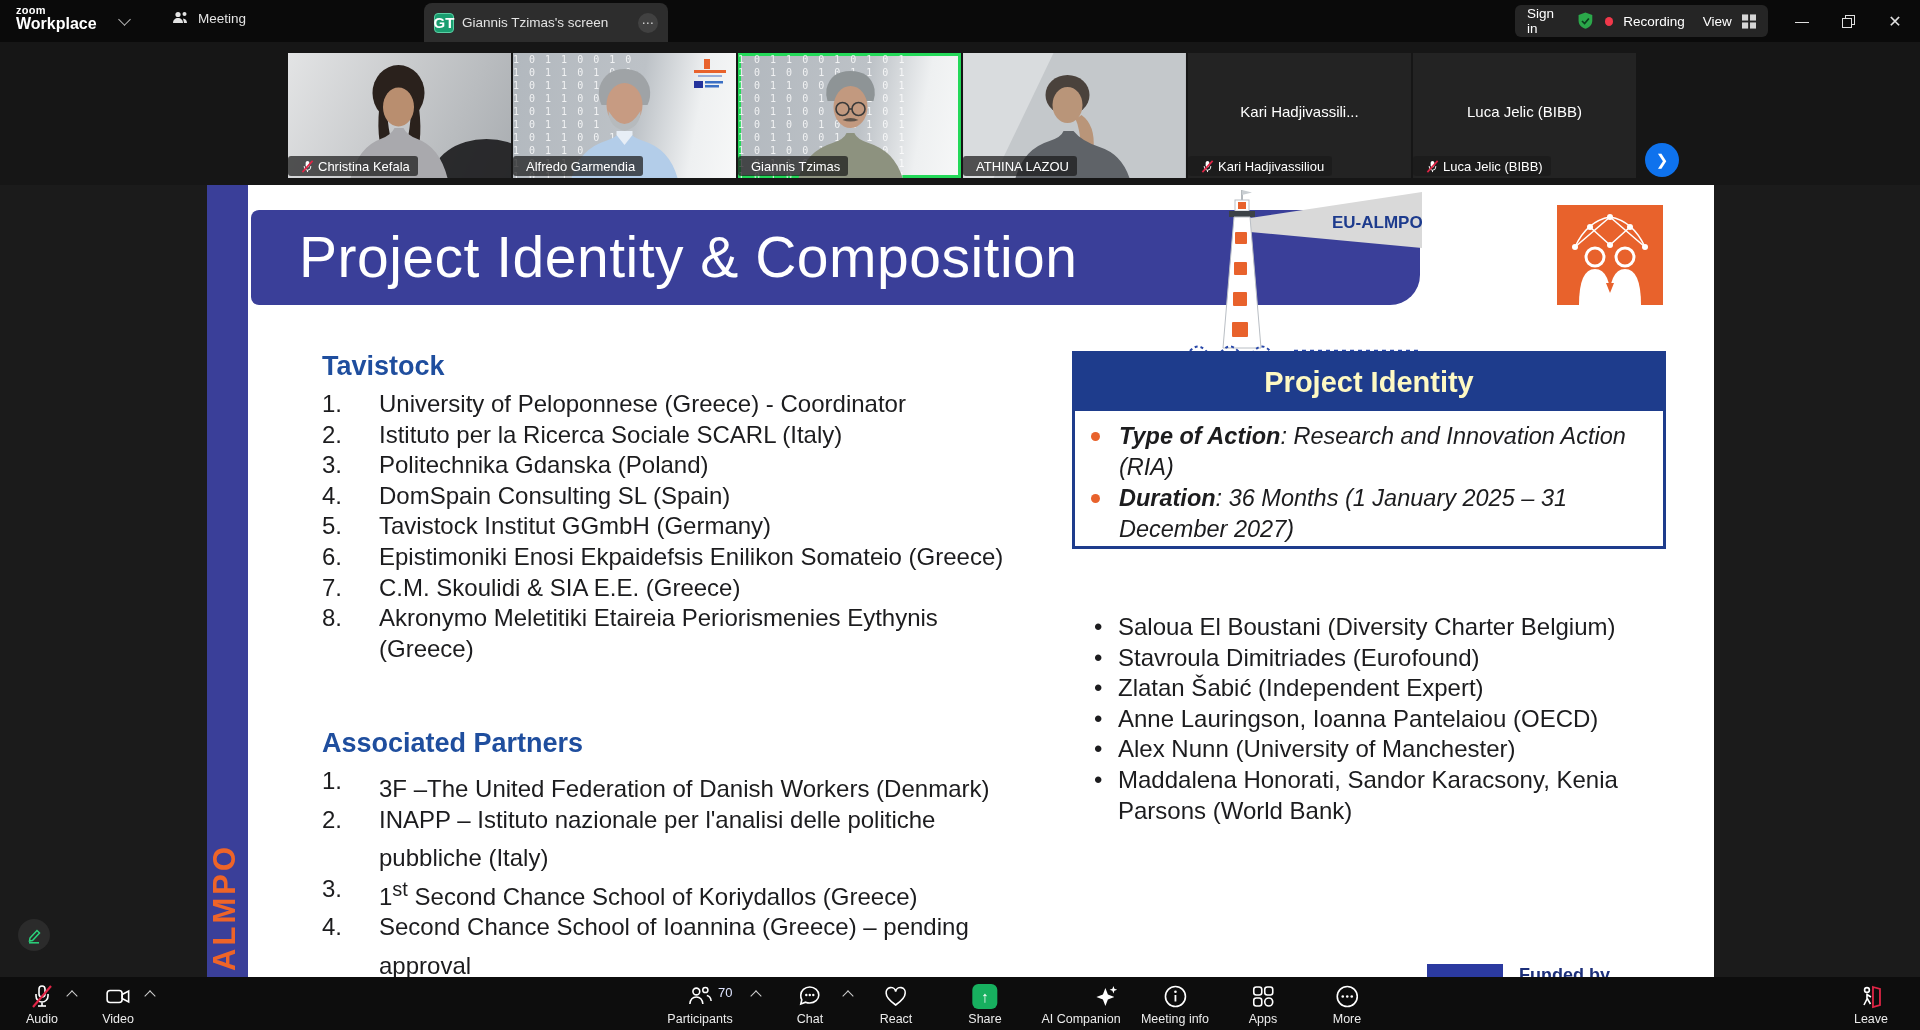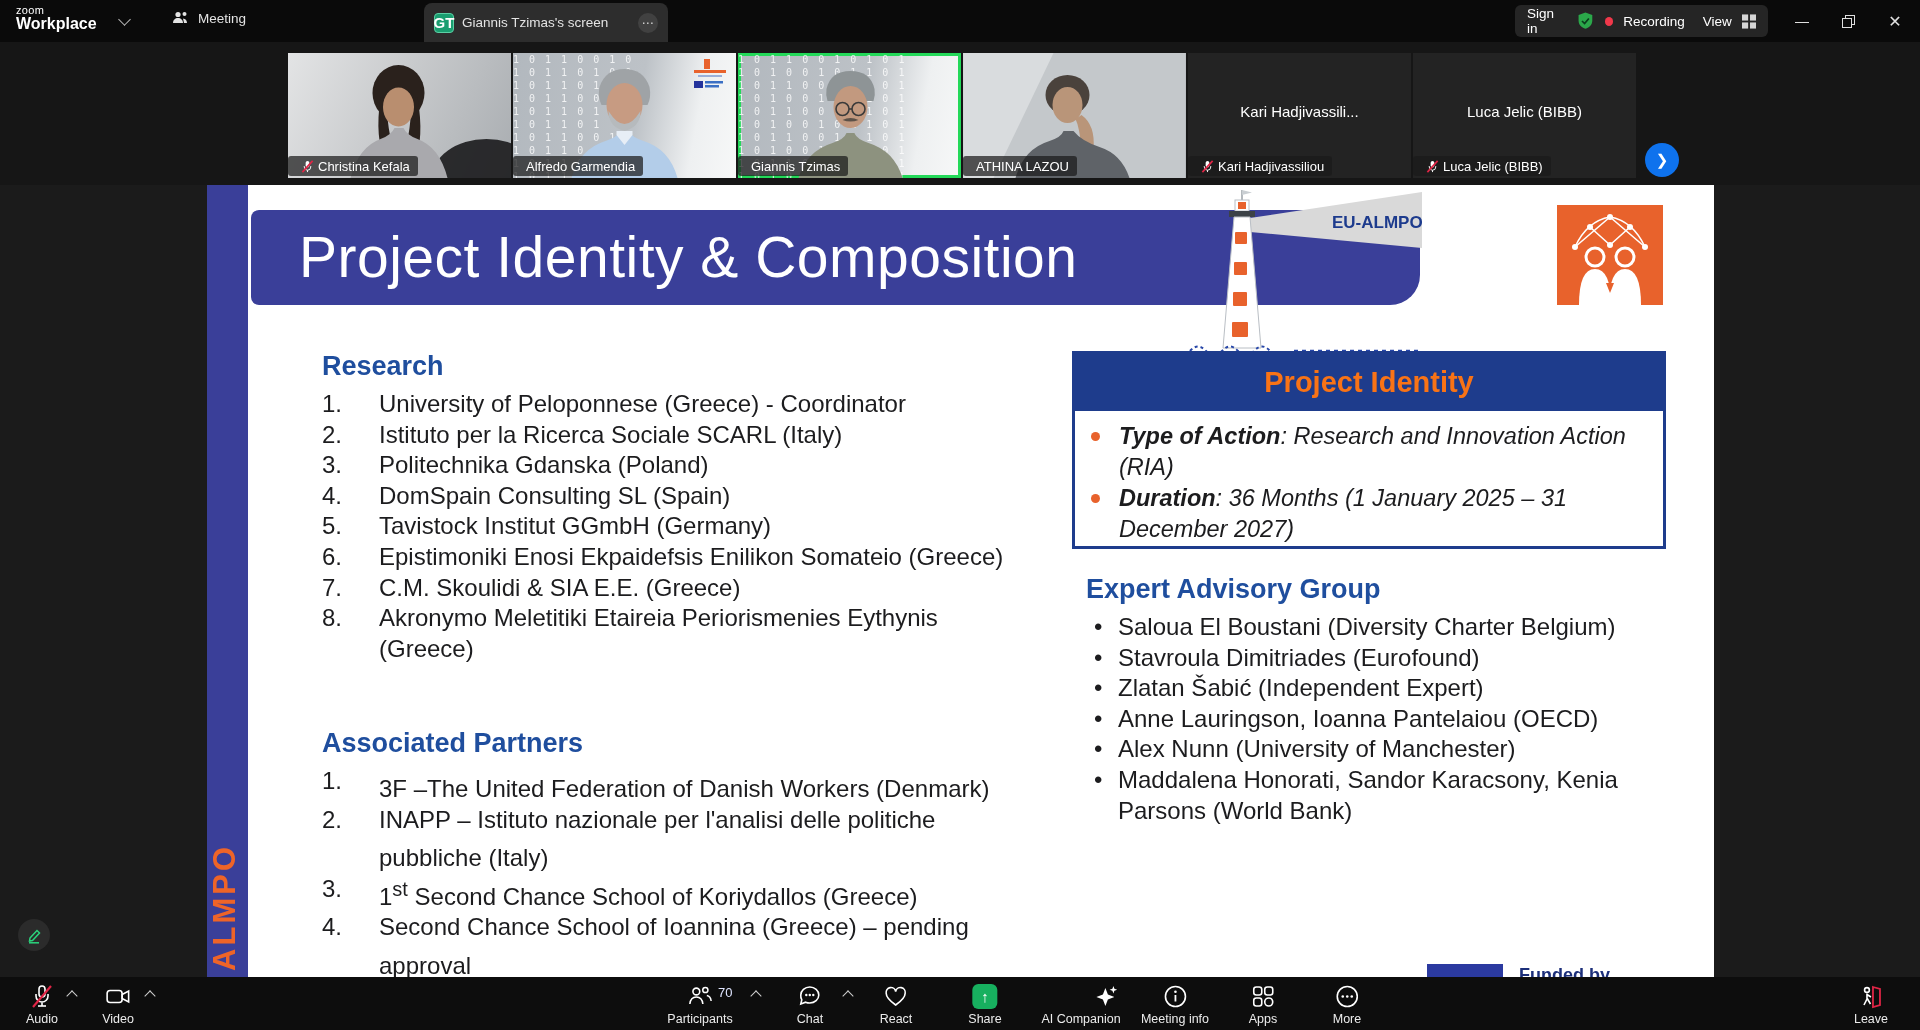--- a/index.html
+++ b/index.html
@@ -2,21 +2,21 @@
 <html><head>
 <meta charset="utf-8">
 <style>
   html,body{margin:0;padding:0;background:#000;}
   *{box-sizing:border-box;font-family:"Liberation Sans","DejaVu Sans",sans-serif;}
   #stage{position:relative;width:1920px;height:1030px;background:#1b1b1b;overflow:hidden;}
   .abs{position:absolute;}
 
   
   #titlebar{left:0;top:0;width:1920px;height:42px;background:#0a0a0a;}
-  .brand-small{left:16px;top:4px;font-size:11px;font-weight:normal;color:#fff;letter-spacing:.3px;}
+  .brand-small{left:16px;top:4px;font-size:11px;font-weight:bold;color:#fff;letter-spacing:.3px;}
   .brand-large{left:16px;top:15px;font-size:16px;font-weight:bold;color:#fff;}
   .chev-down{width:9px;height:9px;border-left:1.7px solid #bbb;border-bottom:1.7px solid #bbb;transform:rotate(-45deg);}
   .tab{display:flex;align-items:center;color:#e3e3e3;font-size:13.5px;gap:8px;}
   #tab-screen{left:424px;top:3px;width:244px;height:39px;background:#2d2d2d;border-radius:8px 8px 0 0;padding:0 10px;}
   .gt-avatar{width:20px;height:20px;border-radius:4px;background:#1a9e70;color:#fff;font-size:15px;font-weight:bold;display:flex;align-items:center;justify-content:center;border:1px solid #5ccfa5;}
   .tab-more{width:20px;height:20px;border-radius:50%;background:#414141;color:#ddd;display:flex;align-items:center;justify-content:center;font-size:12px;letter-spacing:1px;margin-left:auto;}
   #right-pill{left:1515px;top:5px;width:253px;height:32px;background:#252525;border-radius:6px;display:flex;align-items:center;gap:10px;padding:0 12px;color:#fff;font-size:13.5px;}
   .rec-dot{width:9px;height:9px;border-radius:50%;background:#f0384a;}
   .win-btn{top:0;width:44px;height:42px;display:flex;align-items:center;justify-content:center;color:#e0e0e0;font-size:14px;}
 
@@ -40,21 +40,21 @@
   #banner{position:absolute;left:44px;top:25px;width:1169px;height:95px;background:#3a3f99;border-radius:8px 30px 30px 8px;}
   #slide-title{position:absolute;left:92px;top:25px;height:95px;line-height:95px;font-size:57px;font-weight:300;color:#fff;letter-spacing:.5px;}
   .sec-heading{position:absolute;font-size:27px;font-weight:bold;color:#1f4e9e;}
   .numlist{position:absolute;margin:0;padding:0;list-style:none;counter-reset:n;font-size:24px;line-height:30.6px;color:#1c1c1e;}
   .numlist li{position:relative;padding-left:57px;counter-increment:n;}
   .numlist li::before{content:counter(n) ".";position:absolute;left:0;}
   .dotlist{position:absolute;margin:0;padding:0;list-style:none;font-size:24px;line-height:30.6px;color:#1c1c1e;}
   .dotlist li{position:relative;padding-left:32px;}
   .dotlist li::before{content:"•";position:absolute;left:8px;}
   #identity-box{position:absolute;left:865px;top:166px;width:594px;height:198px;border:3px solid #1e3c8c;background:#fff;}
-  #identity-header{height:57px;background:#1e3c8c;color:#f97316;font-size:29px;font-weight:bold;display:flex;align-items:center;justify-content:center;}
+  #identity-header{height:57px;background:#1e3c8c;color:#fef9c3;font-size:29px;font-weight:bold;display:flex;align-items:center;justify-content:center;}
   #identity-list{margin:10px 0 0 0;padding:0;list-style:none;font-size:23.5px;line-height:31px;color:#1c1c1e;}
   #identity-list li{position:relative;padding:0 10px 0 44px;font-style:italic;}
   #identity-list li::before{content:"";position:absolute;left:16px;top:11px;width:9px;height:9px;border-radius:50%;background:#e8622c;}
   #funded-box{position:absolute;left:1220px;top:779px;width:76px;height:20px;background:#2b3aa0;}
   #funded-text{position:absolute;left:1312px;top:780px;font-size:18px;font-weight:bold;color:#1c2f7a;}
 
   
   #pencil-btn{left:18px;top:919px;width:32px;height:32px;border-radius:50%;background:#2b2b2b;display:flex;align-items:center;justify-content:center;}
 
   
@@ -287,21 +287,21 @@
             <circle cx="88" cy="42" r="3"></circle>
             <circle cx="53" cy="40" r="3"></circle>
         </g>
         <circle cx="38" cy="52" r="9" fill="#e8622c" stroke="#fff" stroke-width="3"></circle>
         <path d="M22 100 Q22 64 38 64 Q54 64 54 100 Z" fill="#fff"></path>
         <circle cx="68" cy="52" r="9" fill="#e8622c" stroke="#fff" stroke-width="3"></circle>
         <path d="M52 100 Q52 64 68 64 Q84 64 84 100 Z" fill="#fff"></path>
         <path d="M49 78 L53 88 L57 78 Z" fill="#e8622c"></path>
       </svg>
 
-      <div class="sec-heading" style="left:115px;top:166px;">Research</div>
+      <div class="sec-heading" style="left:115px;top:166px;">Tavistock</div>
       <ol class="numlist" style="left:115px;top:204px;width:690px;">
           <li>University of Peloponnese (Greece) - Coordinator</li>
           <li>Istituto per la Ricerca Sociale SCARL (Italy)</li>
           <li>Politechnika Gdanska (Poland)</li>
           <li>DomSpain Consulting SL (Spain)</li>
           <li>Tavistock Institut GGmbH (Germany)</li>
           <li>Epistimoniki Enosi Ekpaidefsis Enilikon Somateio (Greece)</li>
           <li>C.M. Skoulidi &amp; SIA E.E. (Greece)</li>
           <li>Akronymo Meletitiki Etaireia Periorismenies Eythynis (Greece)</li>
         </ol>
@@ -315,21 +315,20 @@
         </ol>
 
       <div id="identity-box">
         <div id="identity-header">Project Identity</div>
         <ul id="identity-list">
             <li><b>Type of Action</b><span>: Research and Innovation Action (RIA)</span></li>
             <li><b>Duration</b><span>: 36 Months (1 January 2025 – 31 December 2027)</span></li>
           </ul>
       </div>
 
-      <div class="sec-heading" style="left:879px;top:389px;">Expert Advisory Group</div>
       <ul class="dotlist" style="left:879px;top:427px;width:568px;">
           <li>Saloua El Boustani (Diversity Charter Belgium)</li>
           <li>Stavroula Dimitriades (Eurofound)</li>
           <li>Zlatan Šabić (Independent Expert)</li>
           <li>Anne Lauringson, Ioanna Pantelaiou (OECD)</li>
           <li>Alex Nunn (University of Manchester)</li>
           <li>Maddalena Honorati, Sandor Karacsony, Kenia Parsons (World Bank)</li>
         </ul>
 
       <div id="funded-box"></div>

